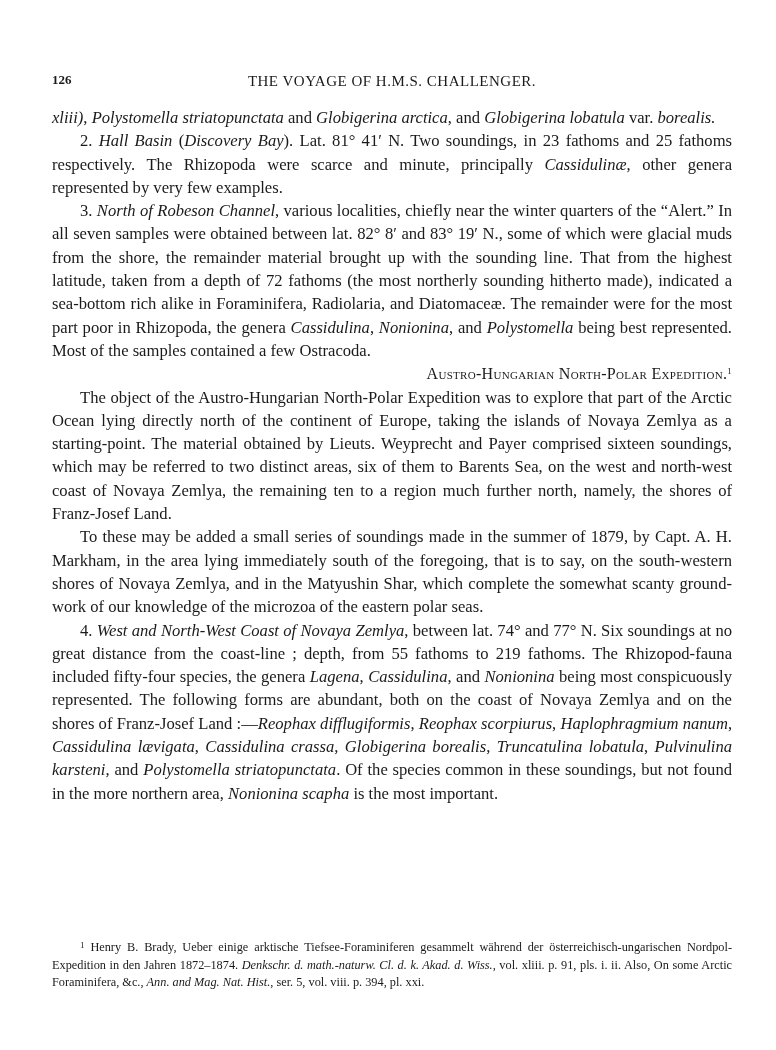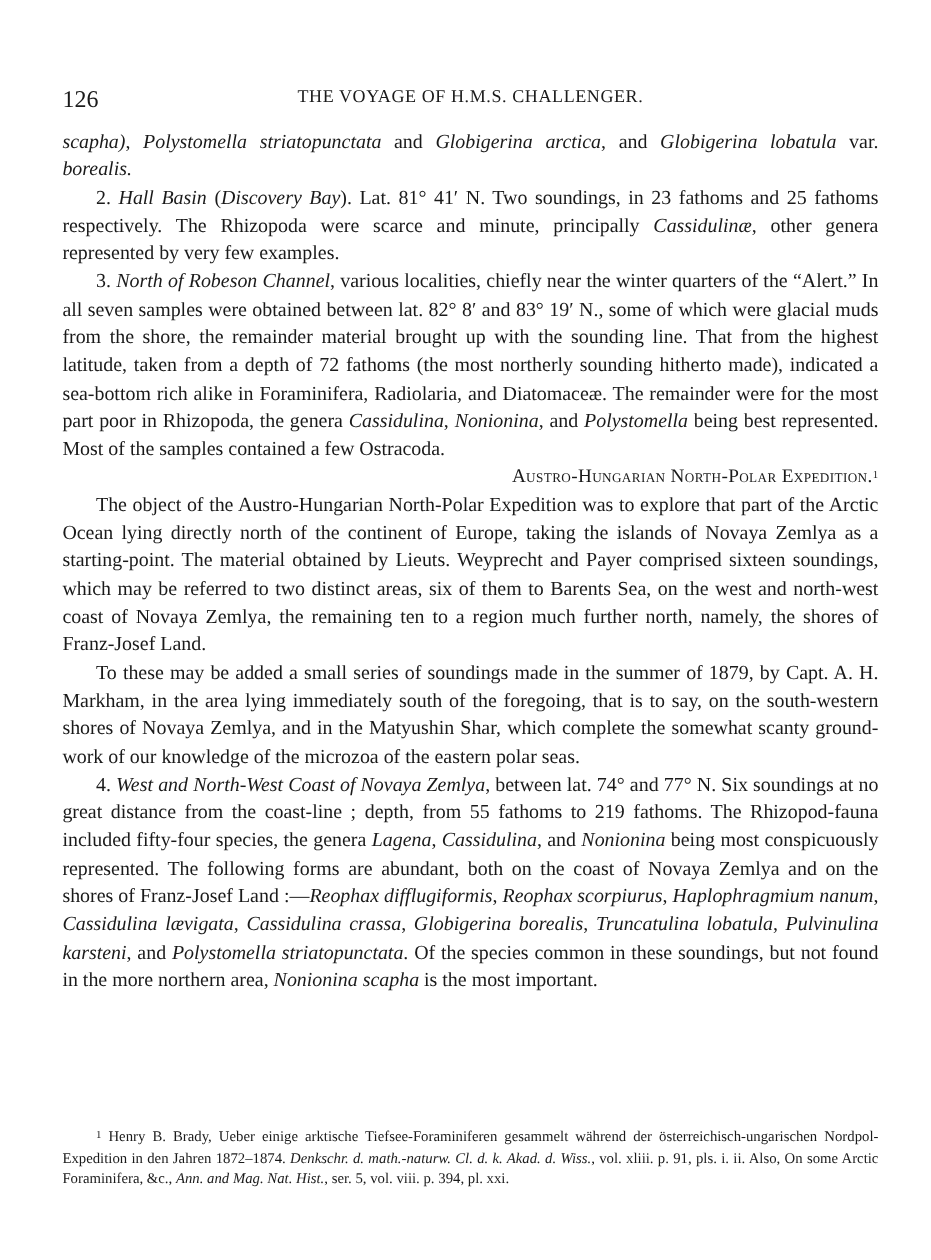--- a/index.html
+++ b/index.html
@@ -1,41 +1,41 @@
 <!DOCTYPE html>
 <html><head>
 <meta charset="utf-8">
 <style>
   html, body { margin: 0; padding: 0; background: #ffffff; }
   body { width: 776px; height: 1050px; position: relative; overflow: hidden;
          font-family: "Liberation Serif", "DejaVu Serif", serif; color: #1a1a1a; }
   .page { position: absolute; left: 52px; top: 0; width: 680px; }
   .header { position: absolute; top: 72px; left: 0; width: 680px; height: 24px; font-size: 15px; }
-  .page-num { position: absolute; left: 0; top: 0; font-weight: normal; font-size: 20px; }
+  .page-num { position: absolute; left: 0; top: 0; font-weight: bold; font-size: 13px; }
   .running-title { position: absolute; left: 0; width: 680px; text-align: center; top: 1px; letter-spacing: 0.5px; }
   .body { position: absolute; top: 106px; left: 0; width: 680px; font-size: 16.6px; line-height: 23.3px; text-align: justify; }
   .body p { margin: 0; text-indent: 28px; }
   .body p.noindent { text-indent: 0; }
   .section-title { text-align: right; font-variant: small-caps; font-size: 16px; margin: 42px 0 27px 0; text-indent: 0 !important; letter-spacing: 0.3px; }
   sup { font-size: 9px; vertical-align: top; position: relative; top: -2px; }
   .footnotes { position: absolute; top: 939px; left: 0; width: 680px; font-size: 12.3px; line-height: 17.5px; text-align: justify; }
   .footnotes p { margin: 0; text-indent: 28px; }
   i { font-style: italic; }
 </style>
 </head>
 <body>
 
 <div class="page">
   <div class="header">
     <span class="page-num">126</span>
     <span class="running-title">THE VOYAGE OF H.M.S. CHALLENGER.</span>
   </div>
 
   <div class="body">
-    <p class="noindent"><i>scapha)</i><span>, </span><i>Polystomella striatopunctata</i><span> and </span><i>Globigerina arctica</i><span>, and </span><i>Globigerina lobatula</i><span> var. </span><i>borealis.</i></p>
+    <p class="noindent"><i>xliii)</i><span>, </span><i>Polystomella striatopunctata</i><span> and </span><i>Globigerina arctica</i><span>, and </span><i>Globigerina lobatula</i><span> var. </span><i>borealis.</i></p>
     <p><span>2. </span><i>Hall Basin</i><span> (</span><i>Discovery Bay</i><span>).  Lat. 81° 41′ N.  Two soundings, in 23 fathoms and 25 fathoms respectively.  The Rhizopoda were scarce and minute, principally </span><i>Cassidulinæ</i><span>, other genera represented by very few examples.</span></p>
     <p><span>3. </span><i>North of Robeson Channel</i><span>, various localities, chiefly near the winter quarters of the “Alert.”  In all seven samples were obtained between lat. 82° 8′ and 83° 19′ N., some of which were glacial muds from the shore, the remainder material brought up with the sounding line.  That from the highest latitude, taken from a depth of 72 fathoms (the most northerly sounding hitherto made), indicated a sea-bottom rich alike in Foraminifera, Radiolaria, and Diatomaceæ.  The remainder were for the most part poor in Rhizopoda, the genera </span><i>Cassidulina</i><span>, </span><i>Nonionina</i><span>, and </span><i>Polystomella</i><span> being best represented.  Most of the samples contained a few Ostracoda.</span></p>
 
     <p class="section-title"><span>Austro-Hungarian North-Polar Expedition.</span><sup>1</sup></p>
 
     <p><span>The object of the Austro-Hungarian North-Polar Expedition was to explore that part of the Arctic Ocean lying directly north of the continent of Europe, taking the islands of Novaya Zemlya as a starting-point.  The material obtained by Lieuts. Weyprecht and Payer comprised sixteen soundings, which may be referred to two distinct areas, six of them to Barents Sea, on the west and north-west coast of Novaya Zemlya, the remaining ten to a region much further north, namely, the shores of Franz-Josef Land.</span></p>
     <p><span>To these may be added a small series of soundings made in the summer of 1879, by Capt. A. H. Markham, in the area lying immediately south of the foregoing, that is to say, on the south-western shores of Novaya Zemlya, and in the Matyushin Shar, which complete the somewhat scanty ground-work of our knowledge of the microzoa of the eastern polar seas.</span></p>
     <p><span>4. </span><i>West and North-West Coast of Novaya Zemlya</i><span>, between lat. 74° and 77° N.  Six soundings at no great distance from the coast-line ; depth, from 55 fathoms to 219 fathoms.  The Rhizopod-fauna included fifty-four species, the genera </span><i>Lagena</i><span>, </span><i>Cassidulina</i><span>, and </span><i>Nonionina</i><span> being most conspicuously represented.  The following forms are abundant, both on the coast of Novaya Zemlya and on the shores of Franz-Josef Land :—</span><i>Reophax difflugiformis</i><span>, </span><i>Reophax scorpiurus</i><span>, </span><i>Haplophragmium nanum</i><span>, </span><i>Cassidulina lævigata</i><span>, </span><i>Cassidulina crassa</i><span>, </span><i>Globigerina borealis</i><span>, </span><i>Truncatulina lobatula</i><span>, </span><i>Pulvinulina karsteni</i><span>, and </span><i>Polystomella striatopunctata</i><span>.  Of the species common in these soundings, but not found in the more northern area, </span><i>Nonionina scapha</i><span> is the most important.</span></p>
   </div>
 

